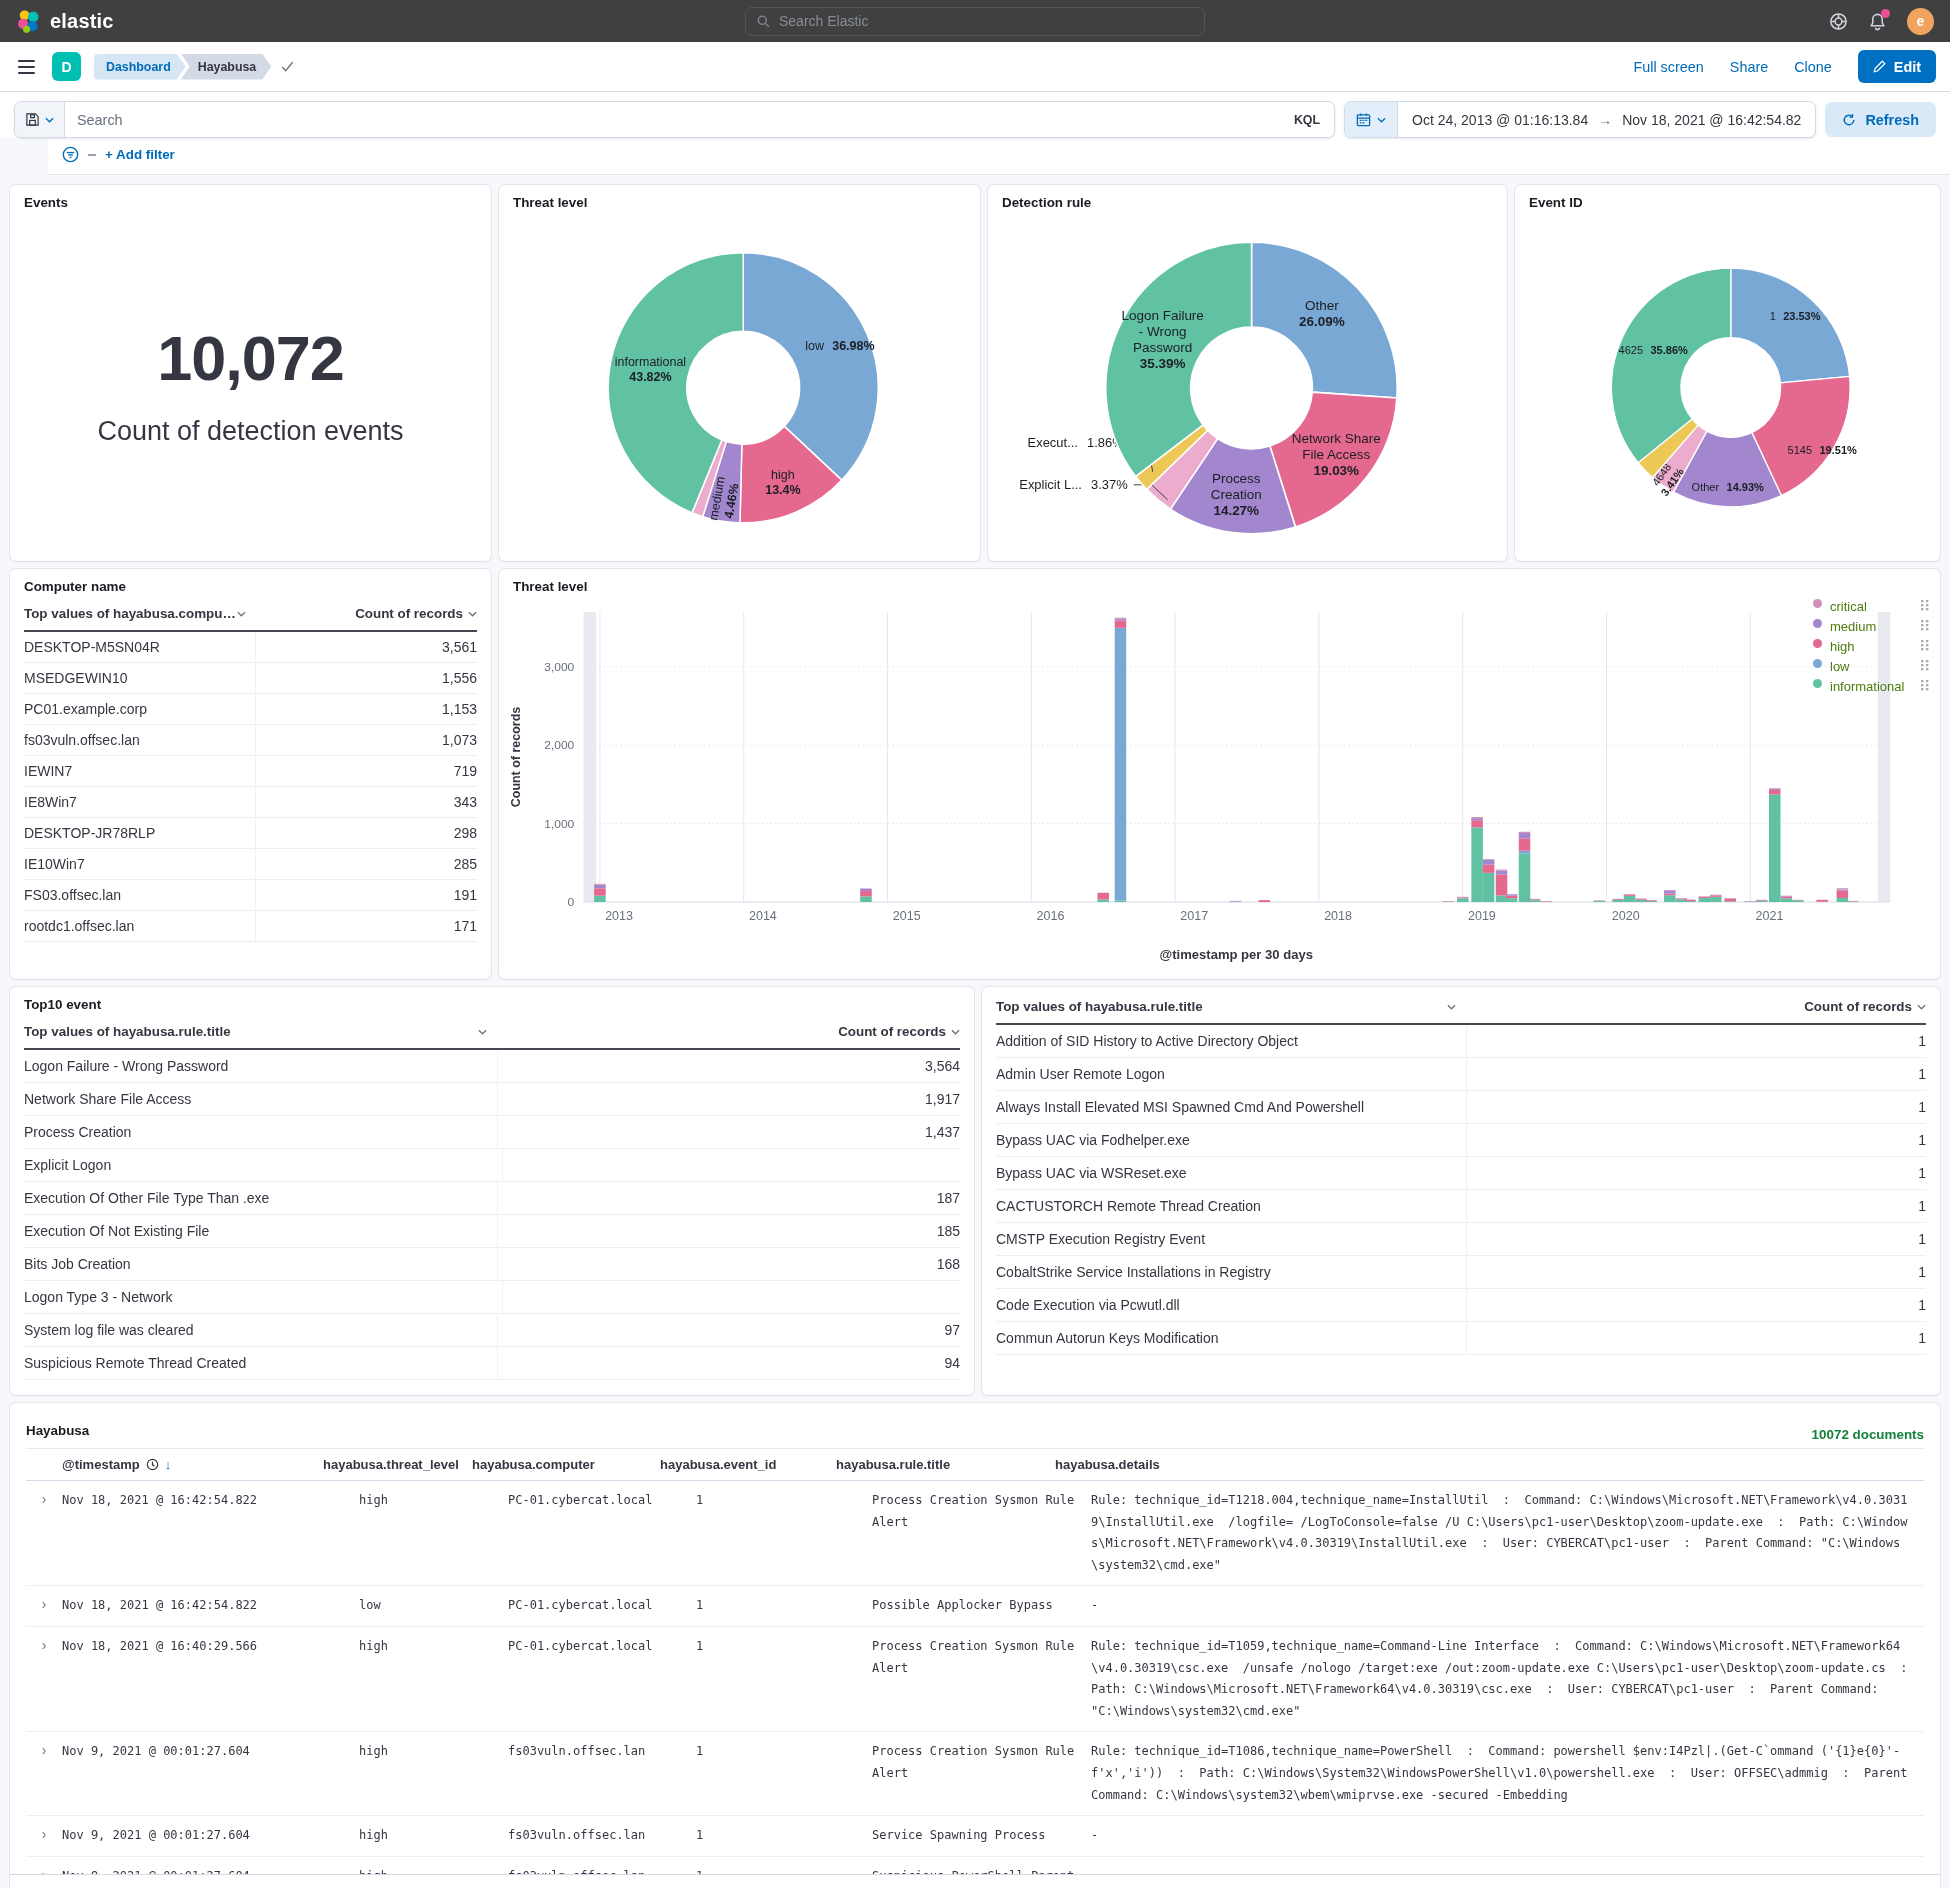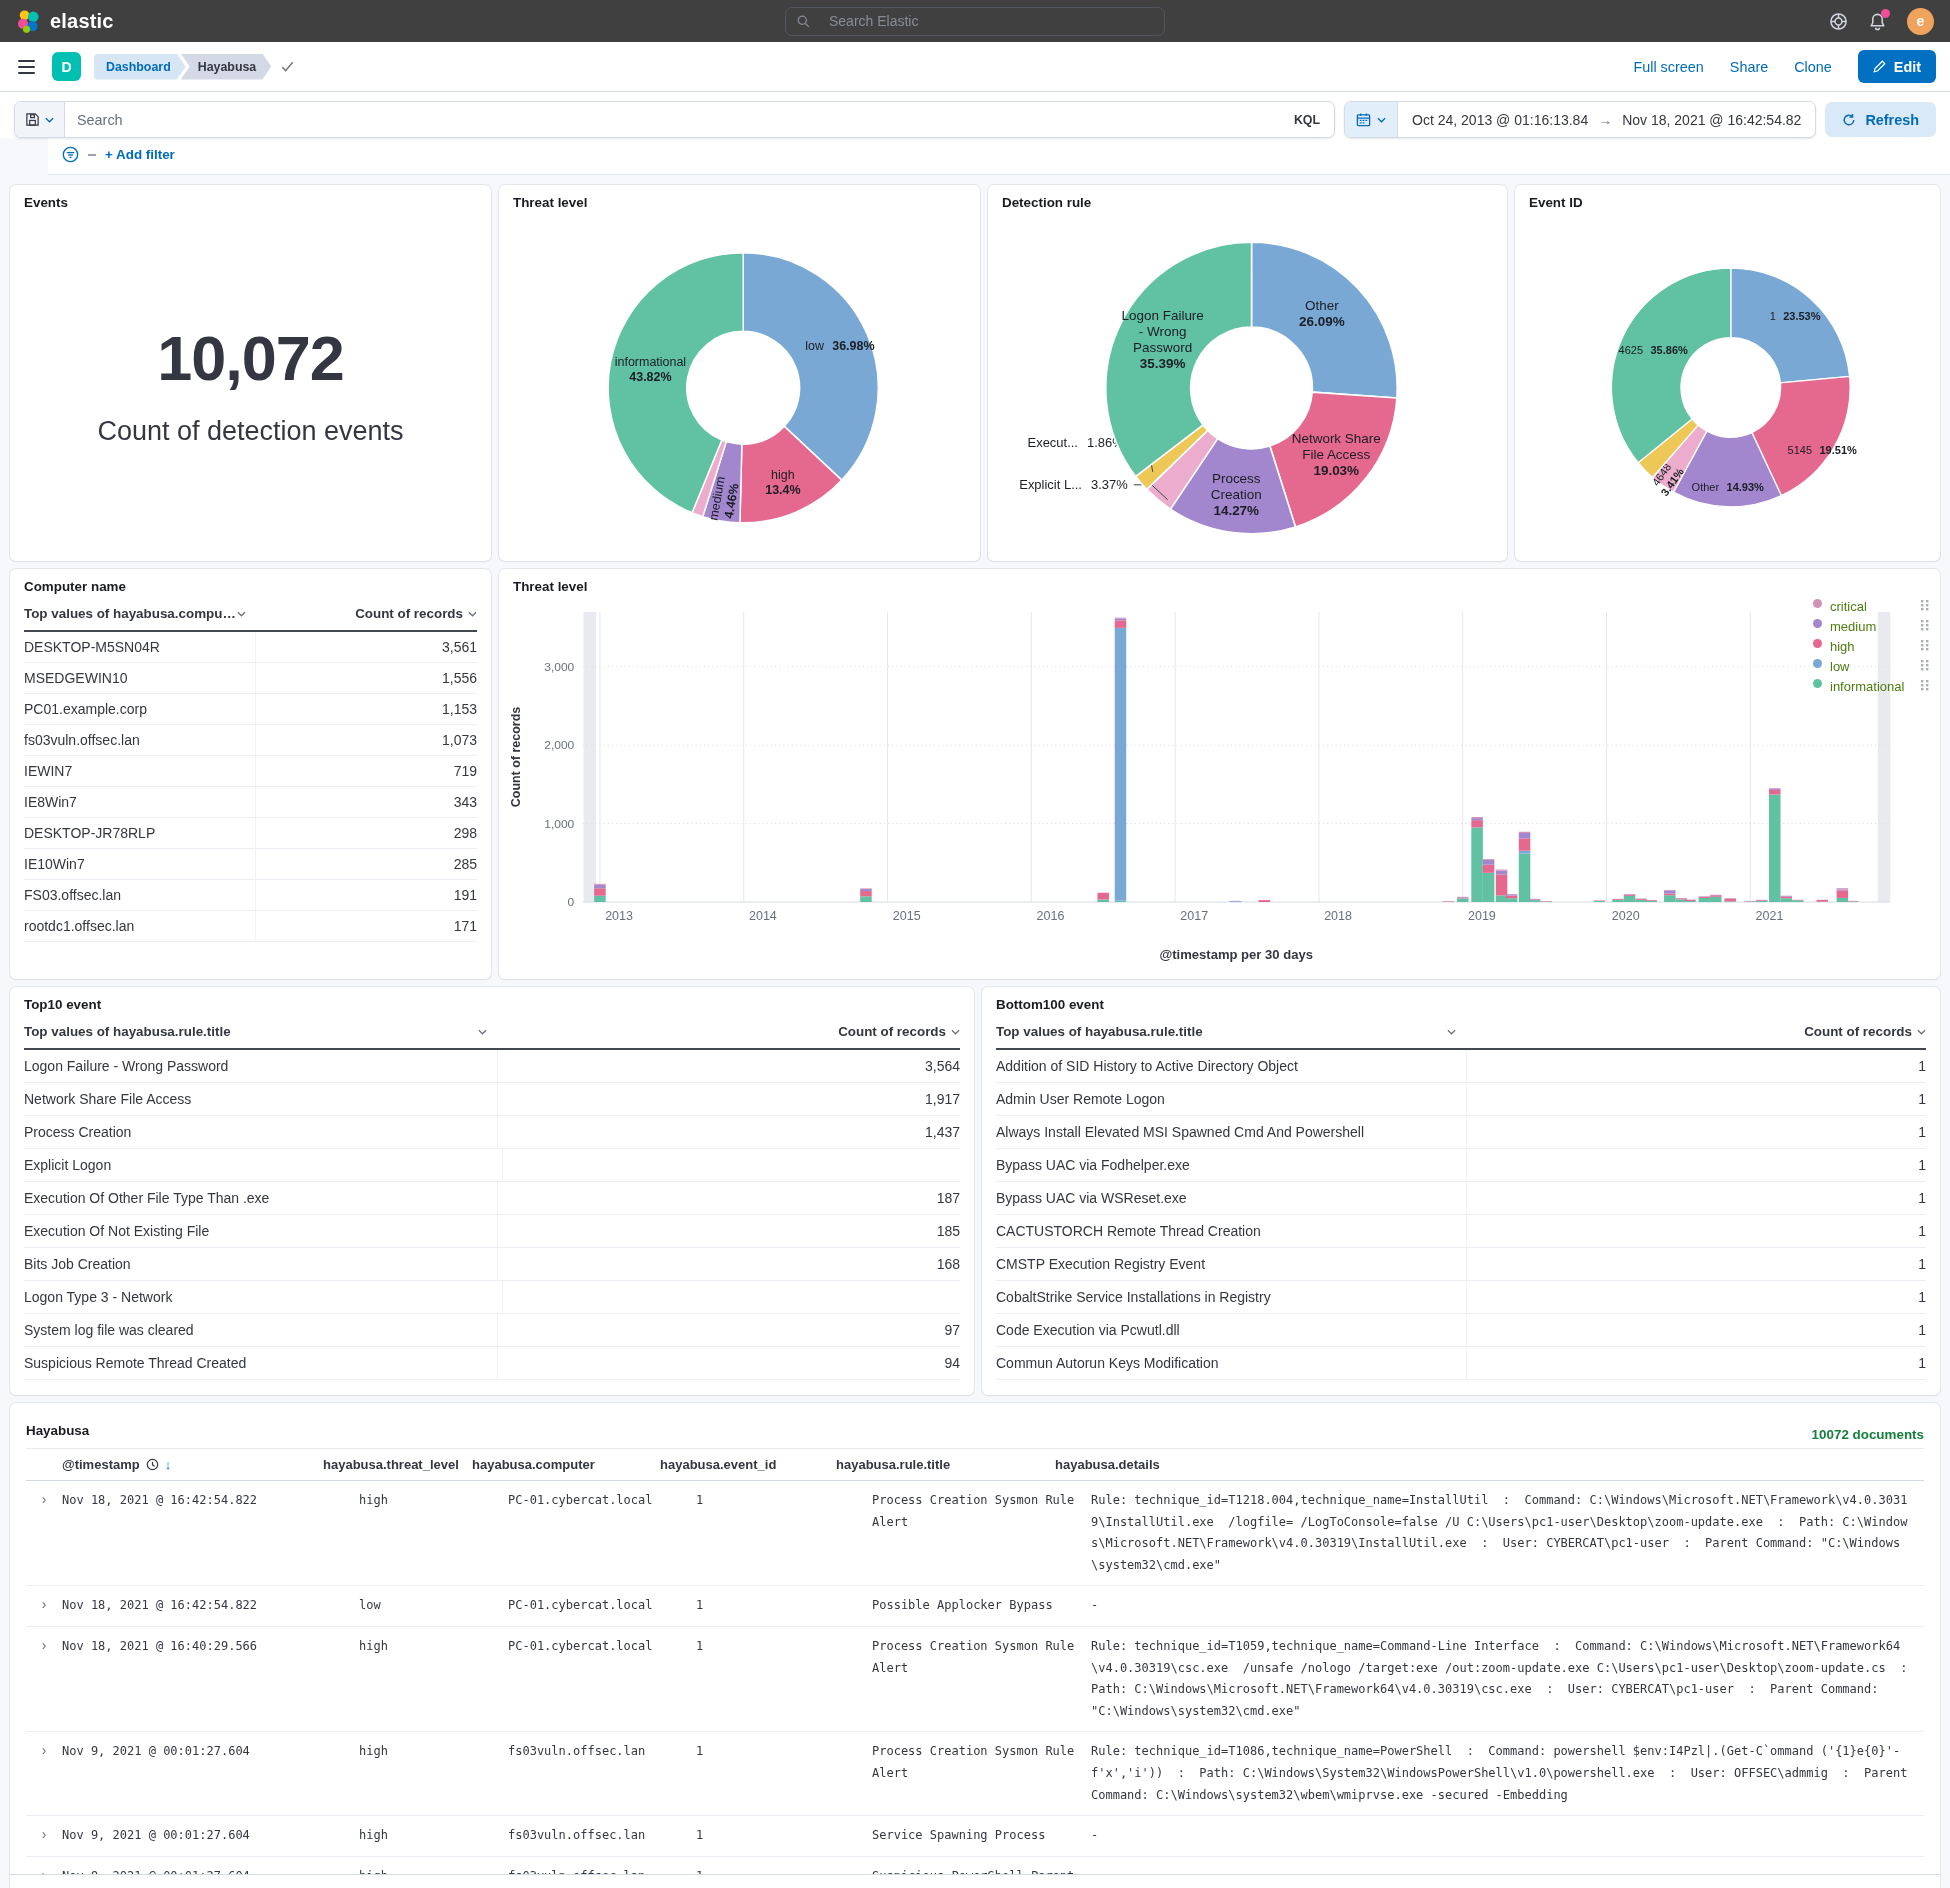--- a/index.html
+++ b/index.html
@@ -2,21 +2,21 @@
 <html><head>
 <meta charset="utf-8">
 <style>
   html,body{margin:0;padding:0;}
   body{width:1950px;height:1889px;overflow:hidden;background:#F6F8FB;font-family:"Liberation Sans",sans-serif;color:#343741;position:relative;}
   svg{display:block;}
   
   .ghead{height:42px;background:#404040;display:flex;align-items:center;padding:0 16px;position:relative;}
   .logo{display:flex;align-items:center;gap:9px;}
   .logo-word{color:#fff;font-size:20px;font-weight:600;letter-spacing:0.2px;}
-  .gsearch{position:absolute;left:50%;transform:translateX(-50%);width:380px;height:29px;border:1px solid #50555F;border-radius:7px;display:flex;align-items:center;gap:19px;padding:0 11px;box-sizing:border-box;}
+  .gsearch{position:absolute;left:50%;transform:translateX(-50%);width:460px;height:29px;border:1px solid #50555F;border-radius:7px;display:flex;align-items:center;gap:9px;padding:0 11px;box-sizing:border-box;}
   .gsearch .ph{color:#878C96;font-size:14px;}
   .gright{margin-left:auto;display:flex;align-items:center;gap:20px;}
   .bellwrap{position:relative;}
   .belldot{position:absolute;top:-3px;right:-3px;width:9px;height:9px;border-radius:50%;background:#F04E98;}
   .avatar{width:27px;height:27px;border-radius:50%;background:#EFA35C;color:#fff;font-size:14px;font-weight:700;display:flex;align-items:center;justify-content:center;}
   
   .bbar{height:49px;background:#fff;border-bottom:1px solid #D3DAE6;display:flex;align-items:center;padding:0 14px;gap:13px;}
   .burger{display:flex;flex-direction:column;gap:4px;padding:4px;cursor:pointer;}
   .burger i{display:block;width:17px;height:2px;background:#343741;border-radius:1px;}
   .spacebadge{width:29px;height:29px;border-radius:6px;background:#00BFB3;color:#fff;font-weight:700;font-size:14px;display:flex;align-items:center;justify-content:center;}
@@ -647,21 +647,20 @@
             <div class="c1">System log file was cleared</div>
             <div class="c2">97</div>
           </div>
           <div class="lt-row">
             <div class="c1">Suspicious Remote Thread Created</div>
             <div class="c2">94</div>
           </div>
         </div>
     </div>
     <div class="panel">
-      <div class="ptitle">Bottom100 event</div>
       <div class="lens">
           <div class="lt-head">
             <div class="h1">
               <span>Top values of hayabusa.rule.title</span>
               <svg width="9" height="6" viewBox="0 0 10 6">
                 <path d="M1 1l4 4 4-4" fill="none" stroke="#69707D" stroke-width="1.4"></path>
               </svg>
             </div>
             <div class="h2">
               <span>Count of records</span>

